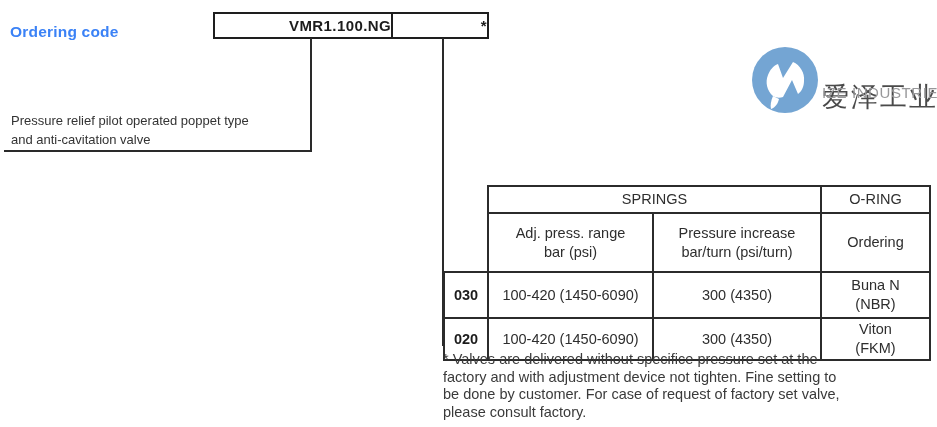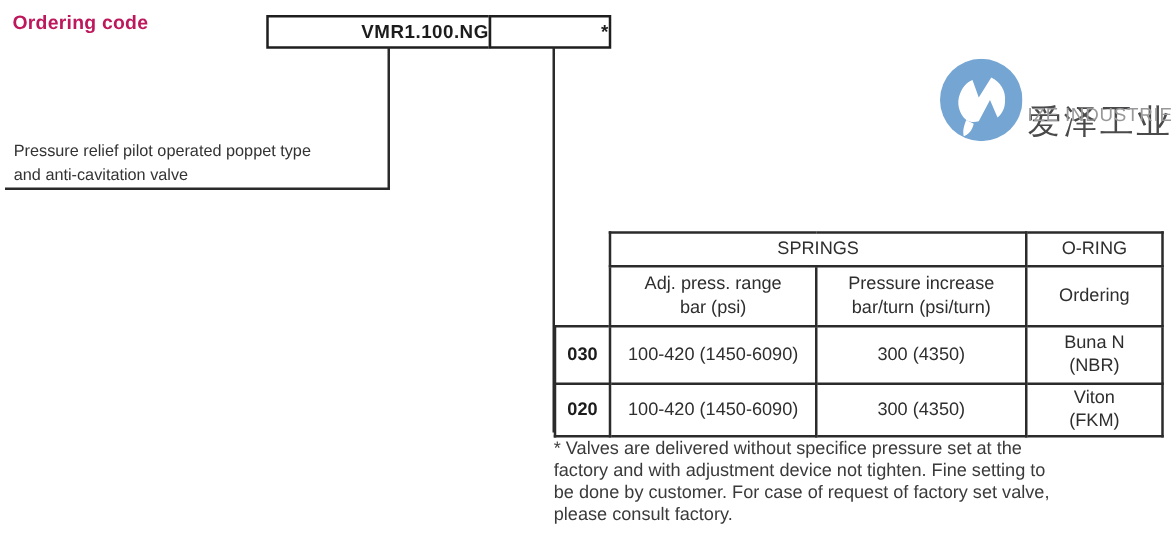--- a/index.html
+++ b/index.html
@@ -8,24 +8,24 @@
     position: relative;
     width: 937px;
     height: 427px;
     background: #ffffff;
     font-family: "Liberation Sans", "DejaVu Sans", sans-serif;
     color: #262626;
     overflow: hidden;
   }
   .title {
     position: absolute;
-    left: 10px; top: 10px;
+    left: 10px; top: 23px;
     font-size: 15.5px;
     font-weight: bold;
-    color: #be185d;
+    color: #3b82f6;
     letter-spacing: 0.2px;
   }
   .code-box {
     position: absolute;
     top: 12px;
     height: 27px;
     border: 2px solid #1e1e1e;
     display: flex;
     align-items: center;
     justify-content: flex-end;
@@ -71,21 +71,21 @@
     border: 2px solid #2b2b2b;
     text-align: center;
     vertical-align: middle;
     font-weight: normal;
     line-height: 19px;
     padding: 0 4px;
     background: #ffffff;
   }
   .spec-table td.spacer { border: none; background: transparent; }
   .spec-table .row-group { height: 27px; }
-  .spec-table .row-cols { height: 48px; }
+  .spec-table .row-cols { height: 59px; }
   .spec-table .row-data-1 { height: 46px; }
   .spec-table .row-data-2 { height: 42px; }
   .spec-table td.code { font-weight: bold; color: #1c1c1c; }
   .footnote {
     position: absolute;
     left: 443px; top: 351px;
     font-size: 14.5px;
     line-height: 17.6px;
     color: #3a3a3a;
     width: 480px;

